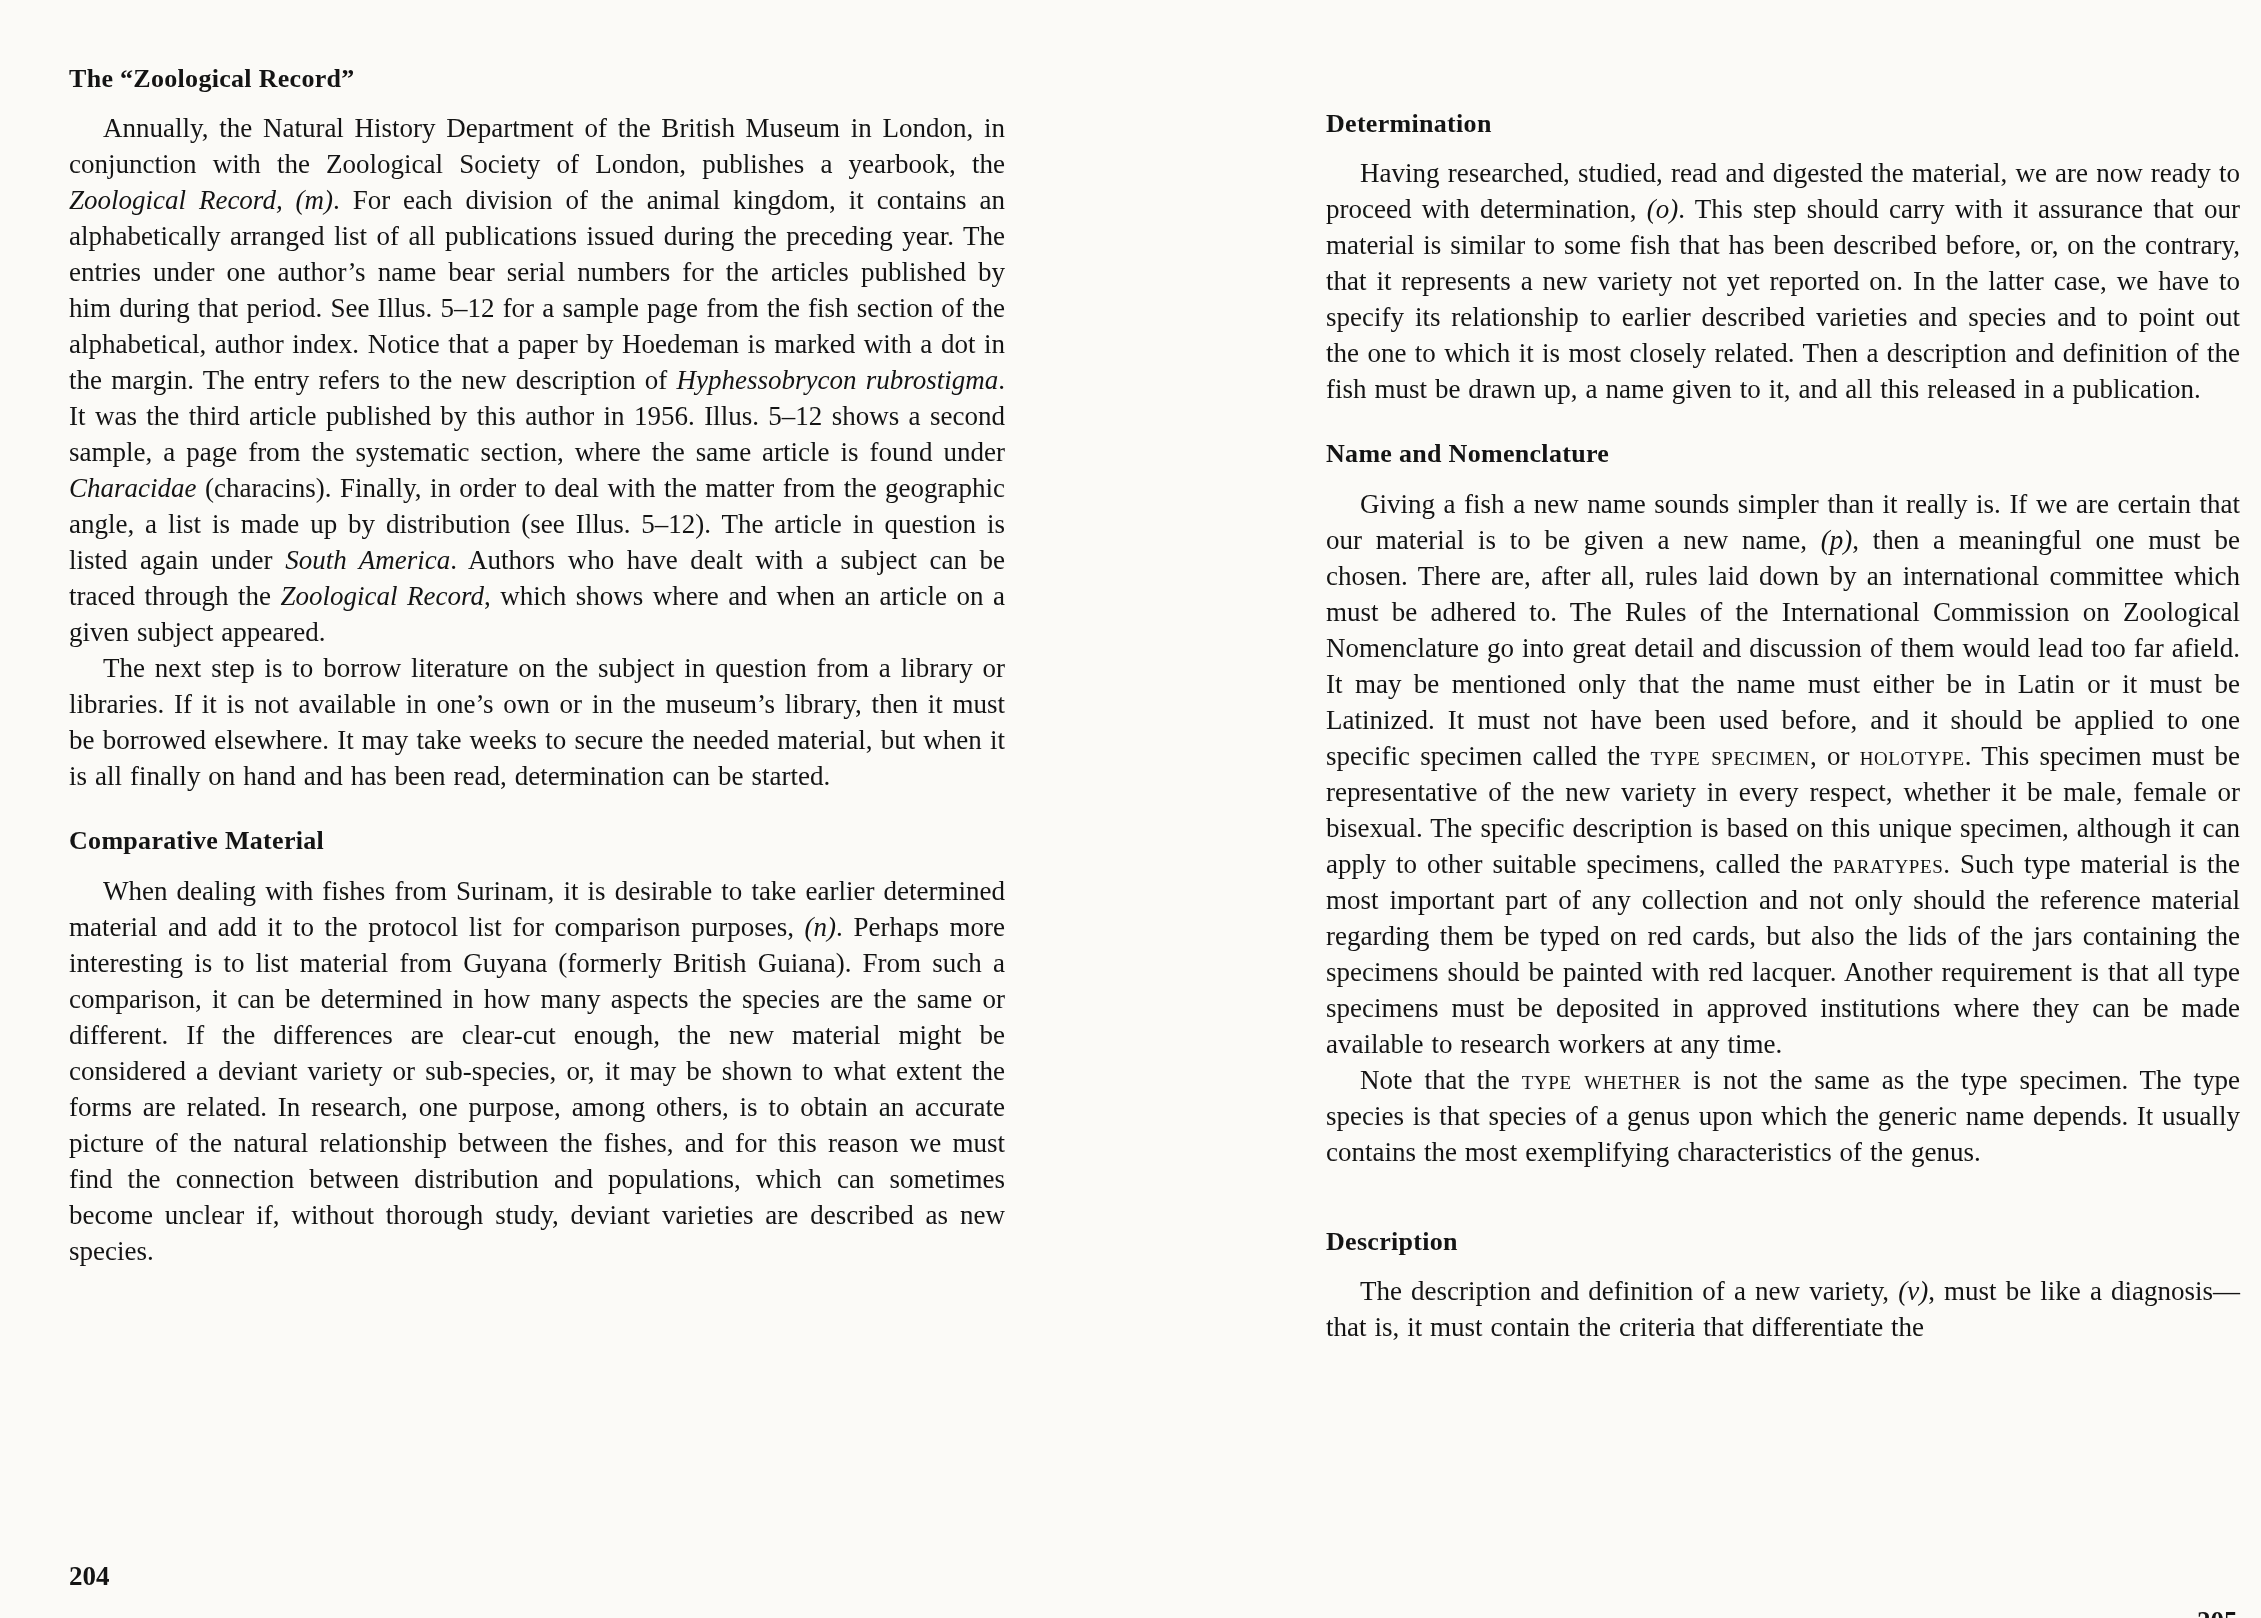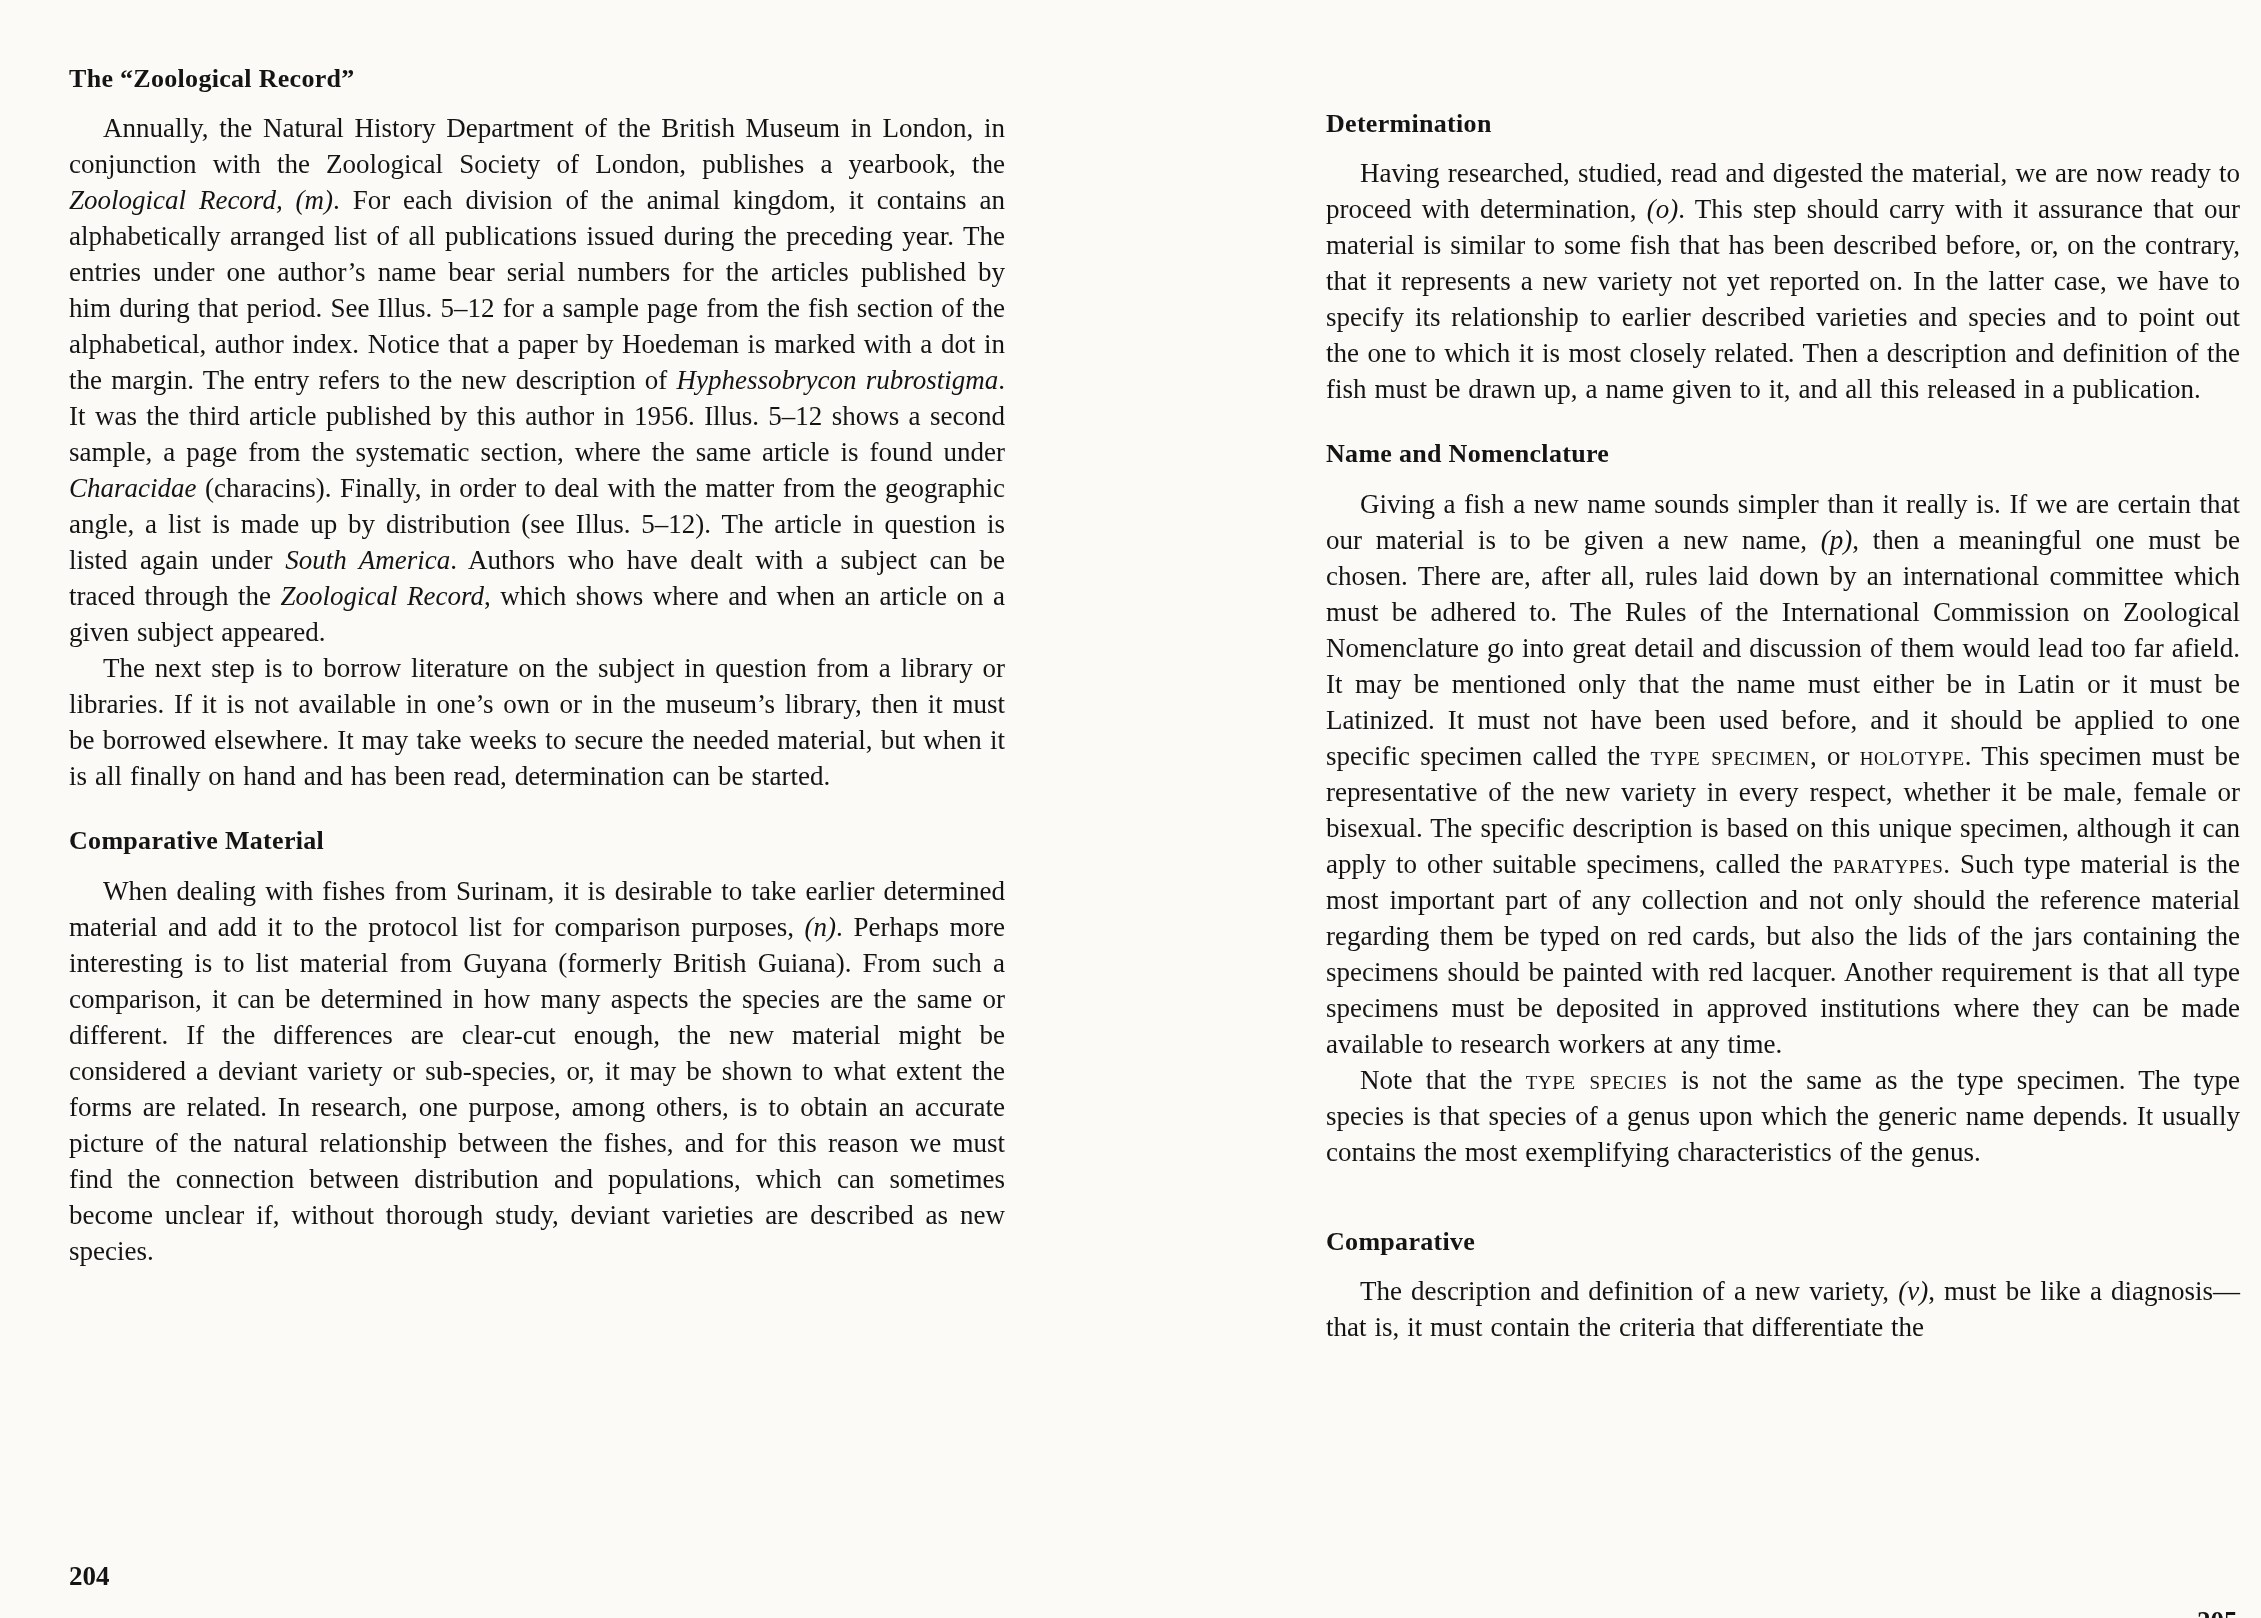--- a/index.html
+++ b/index.html
@@ -55,22 +55,22 @@
 
     <div class="page-num page-num-left">204</div>
   </section>
 
   <section class="page page-right">
     <h2>Determination</h2>
     <p><span>Having researched, studied, read and digested the material, we are now ready to proceed with determination, </span><span class="run-i">(o)</span><span>. This step should carry with it assurance that our material is similar to some fish that has been described before, or, on the contrary, that it represents a new variety not yet reported on. In the latter case, we have to specify its relationship to earlier described varieties and species and to point out the one to which it is most closely related. Then a description and definition of the fish must be drawn up, a name given to it, and all this released in a publication.</span></p>
 
     <h2>Name and Nomenclature</h2>
     <p><span>Giving a fish a new name sounds simpler than it really is. If we are certain that our material is to be given a new name, </span><span class="run-i">(p)</span><span>, then a meaningful one must be chosen. There are, after all, rules laid down by an international committee which must be adhered to. The Rules of the International Commission on Zoological Nomenclature go into great detail and discussion of them would lead too far afield. It may be mentioned only that the name must either be in Latin or it must be Latinized. It must not have been used before, and it should be applied to one specific specimen called the </span><span class="run-sc">type specimen</span><span>, or </span><span class="run-sc">holotype</span><span>. This specimen must be representative of the new variety in every respect, whether it be male, female or bisexual. The specific description is based on this unique specimen, although it can apply to other suitable specimens, called the </span><span class="run-sc">paratypes</span><span>. Such type material is the most important part of any collection and not only should the reference material regarding them be typed on red cards, but also the lids of the jars containing the specimens should be painted with red lacquer. Another requirement is that all type specimens must be deposited in approved institutions where they can be made available to research workers at any time.</span></p>
-    <p><span>Note that the </span><span class="run-sc">type species</span><span> is not the same as the type specimen. The type species is that species of a genus upon which the generic name depends. It usually contains the most exemplifying characteristics of the genus.</span></p>
+    <p><span>Note that the </span><span class="run-sc">type whether</span><span> is not the same as the type specimen. The type species is that species of a genus upon which the generic name depends. It usually contains the most exemplifying characteristics of the genus.</span></p>
 
-    <h2 class="gap-lg">Comparative</h2>
+    <h2 class="gap-lg">Description</h2>
     <p><span>The description and definition of a new variety, </span><span class="run-i">(v)</span><span>, must be like a diagnosis—that is, it must contain the criteria that differentiate the</span></p>
 
     <div class="page-num page-num-right">205</div>
   </section>
 
 </div>
 
 
 </body></html>

